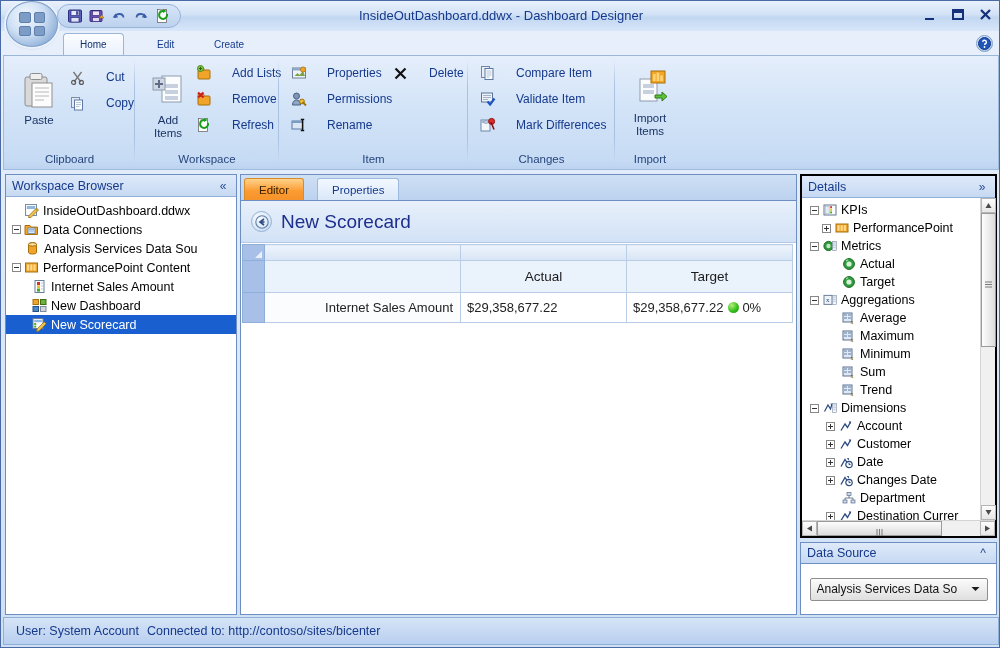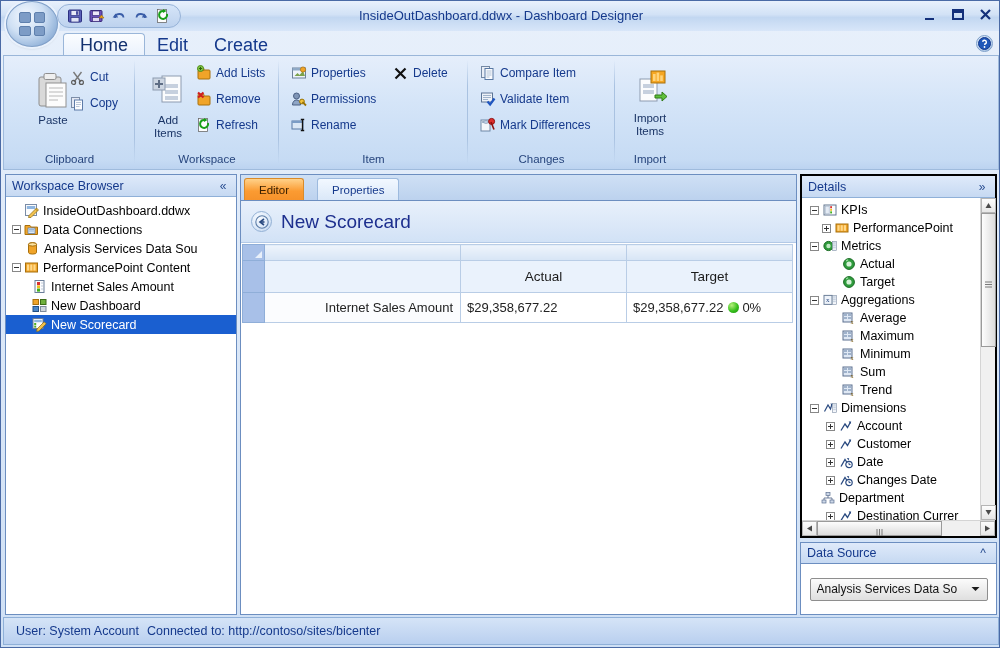--- a/index.html
+++ b/index.html
@@ -51,21 +51,21 @@
     background:linear-gradient(#d6e5f8,#bdd2ee);
     border:1px solid #97b3d8; border-radius:12px;
     display:flex; align-items:center; gap:4px; padding:0 8px;
   }
   .qat-btn { width:19px; height:19px; display:flex; align-items:center; justify-content:center; cursor:default;}
 
   
   .tabstrip { position:absolute; left:0; top:30px; width:1000px; height:25px; }
   .rtab {
     position:absolute; top:2px; height:23px; line-height:22px;
-    padding:0 16px; font-size:18px; color:#15398c;
+    padding:0 16px; font-size:10px; color:#15398c;
     border:1px solid transparent; border-bottom:none;
     border-radius:4px 4px 0 0;
     cursor:default; white-space:nowrap;
   }
   .rtab.active {
     background:linear-gradient(#fbfdff,#eaf2fd);
     border-color:#9ab6d9;
     color:#13316f; font-weight:normal;
   }
   .helpbtn {
@@ -89,21 +89,21 @@
     text-align:center; font-size:11.5px; color:#27457d;
   }
   .gsep { position:absolute; top:4px; width:1px; height:104px;
           background:linear-gradient(transparent,#a9c2e1 25%,#a9c2e1 75%,transparent); }
 
   .bigbtn { position:absolute; text-align:center; cursor:default; width:54px;}
   .bigbtn .bicon { height:42px; display:flex; align-items:flex-end; justify-content:center; }
   .bigbtn .blabel { font-size:11.5px; color:#1b3566; line-height:13px; margin-top:3px;}
 
   .smbtn {
-    position:absolute; height:22px; display:flex; align-items:center; gap:4px;
+    position:absolute; height:22px; display:flex; align-items:center; gap:20px;
     padding:0 3px; font-size:12px; color:#15398c; cursor:default; white-space:nowrap;
   }
   .smbtn .sicon { width:17px; height:17px; display:flex; align-items:center; justify-content:center; flex:none;}
 
   
   .wsb {
     position:absolute; left:4px; top:173px; width:232px; height:441px;
     border:1px solid #6c8ec0; background:#fff;
   }
   .panehdr {
@@ -276,21 +276,21 @@
         <path d="M4.6 4.8 a1.9 1.9 0 1 1 2.3 2.3 v1" fill="none" stroke="#fff" stroke-width="1.5"></path>
         <circle cx="6.5" cy="10" r=".9" fill="#fff"></circle>
       </svg>
     </div>
   </div>
 
   <div class="ribbon">
 
     <div class="rgroup" style="left:2px; width:127px;">
       <div class="gbody">
-        <div class="bigbtn" style="left:20px; top:12px;">
+        <div class="bigbtn" style="left:6px; top:12px;">
           <div class="bicon">
             <svg width="36" height="40" viewBox="0 0 36 40">
               <rect x="4" y="6" width="22" height="29" rx="2" fill="#d9d9d9" stroke="#8e8e8e"></rect>
               <rect x="9" y="2.5" width="12" height="6" rx="1.5" fill="#efefef" stroke="#8e8e8e"></rect>
               <rect x="11" y="12" width="20" height="24" fill="#fcfcfc" stroke="#909090"></rect>
               <g stroke="#b8b8b8" stroke-width="1">
                   <path d="M14 17h14M14 21h14M14 25h14M14 29h9"></path>
                 </g>
             </svg>
           </div>
@@ -895,21 +895,21 @@
           <svg width="14" height="14" viewBox="0 0 14 14">
             <path d="M2 11.5 L6 4.5 L8 7.5" fill="none" stroke="#2a4a80" stroke-width="1.3"></path>
             <circle cx="10" cy="9.5" r="3.2" fill="none" stroke="#2a4a80" stroke-width="1.2"></circle>
             <path d="M10 7.6 v2 h1.6" stroke="#2a4a80" stroke-width="1" fill="none"></path>
             <path d="M7.8 3 l2.4 .2 l-.6 2.2 z" fill="#2a4a80"></path>
           </svg>
         </span>
         <span>Changes Date</span>
       </div>
 
-      <div class="tnode" style="padding-left:17px;">
+      <div class="tnode" style="padding-left:38px;">
         <span class="ticon">
           <svg width="14" height="14" viewBox="0 0 14 14">
             <rect x="5" y="1.5" width="4" height="3" fill="#cdd8e8" stroke="#5d7090" stroke-width=".7"></rect>
             <rect x="1" y="9" width="4" height="3" fill="#cdd8e8" stroke="#5d7090" stroke-width=".7"></rect>
             <rect x="9" y="9" width="4" height="3" fill="#cdd8e8" stroke="#5d7090" stroke-width=".7"></rect>
             <path d="M7 4.5 v2.5 M3 9 v-2 h8 v2" fill="none" stroke="#5d7090" stroke-width=".9"></path>
           </svg>
         </span>
         <span>Department</span>
       </div>

